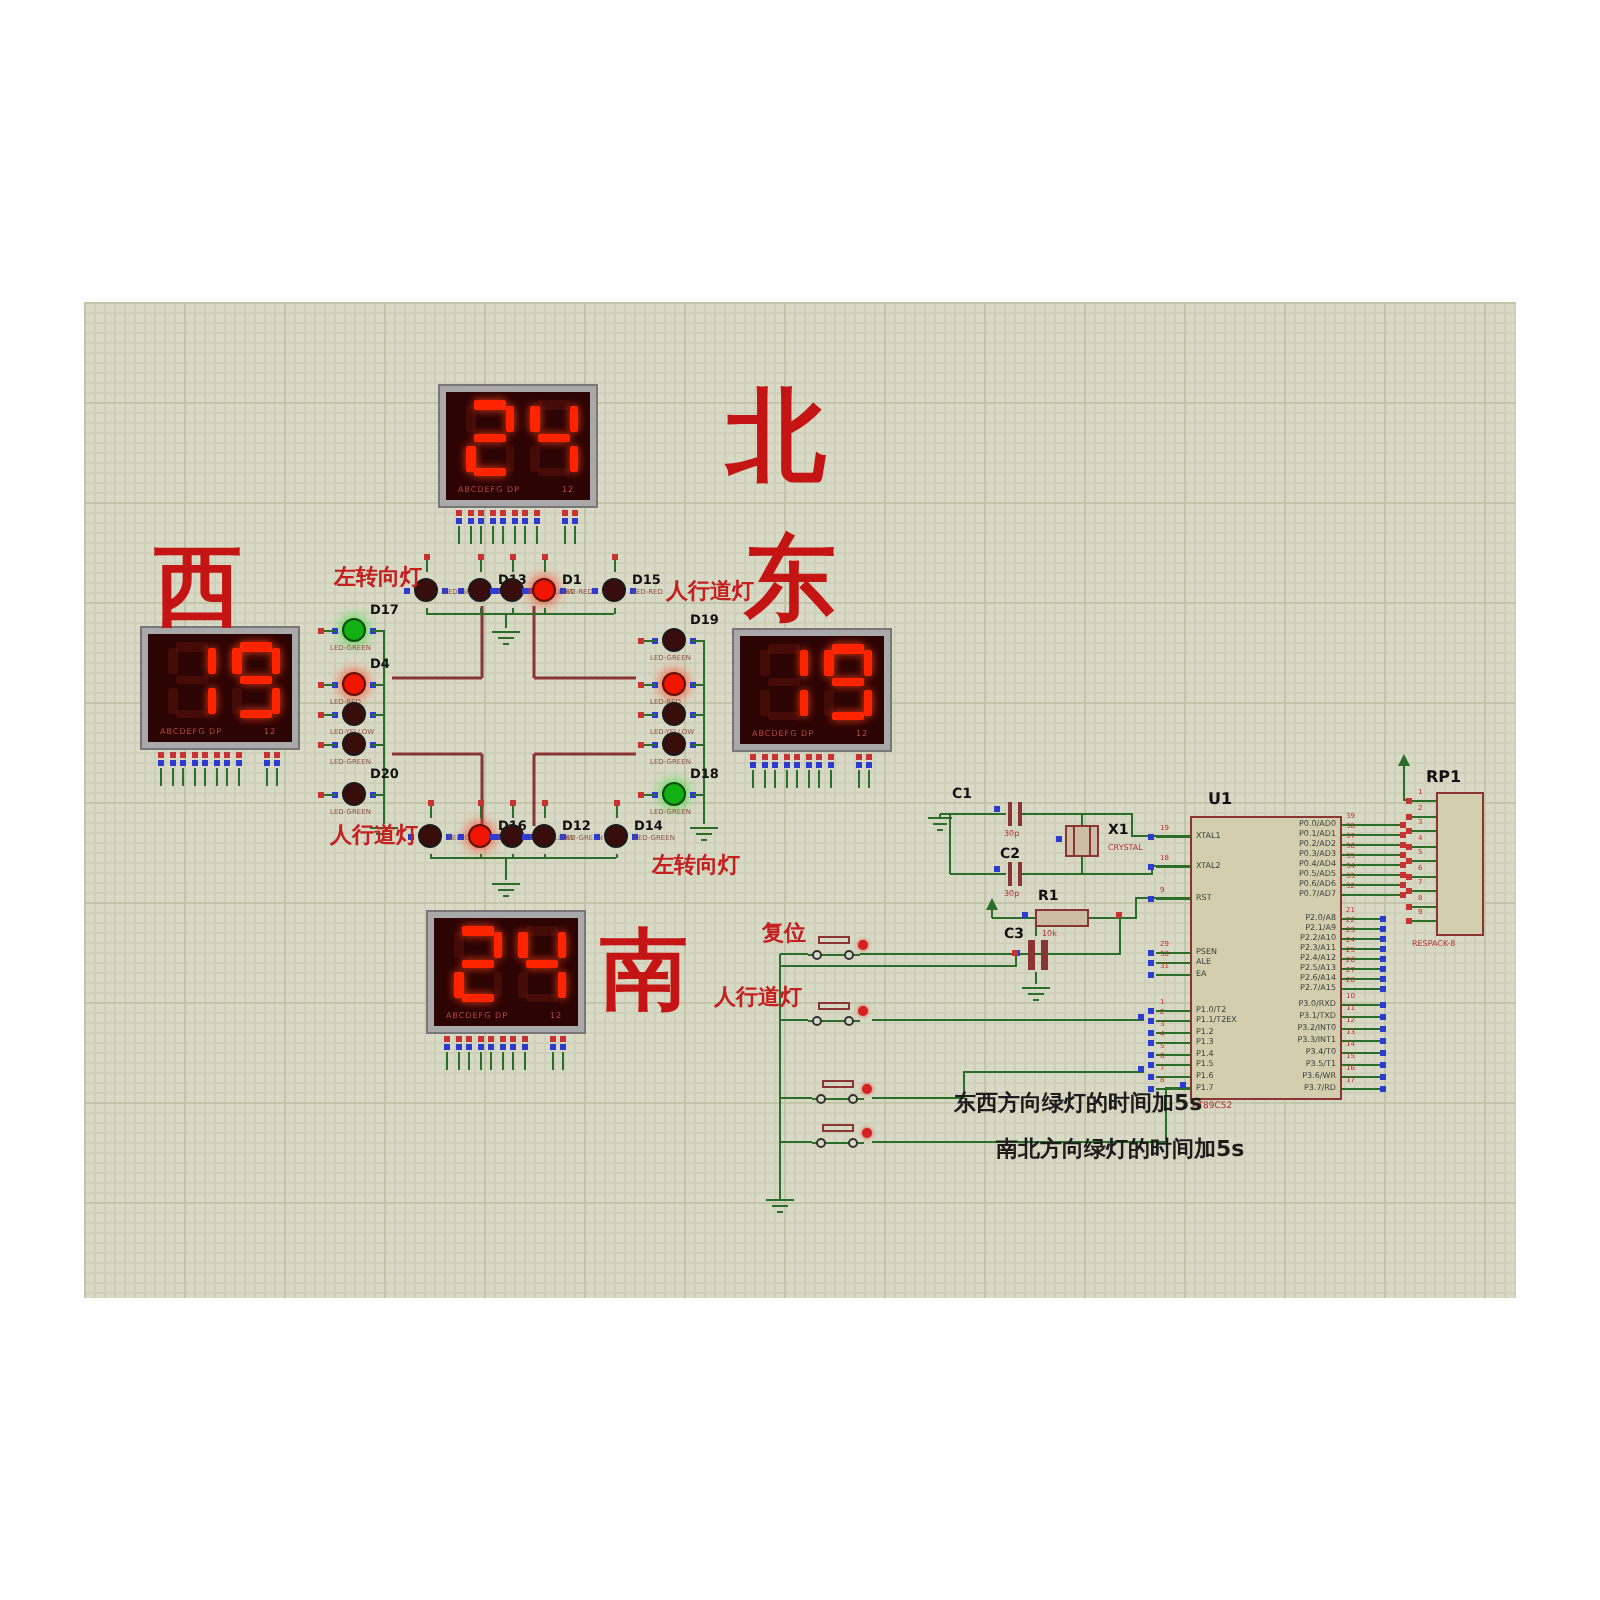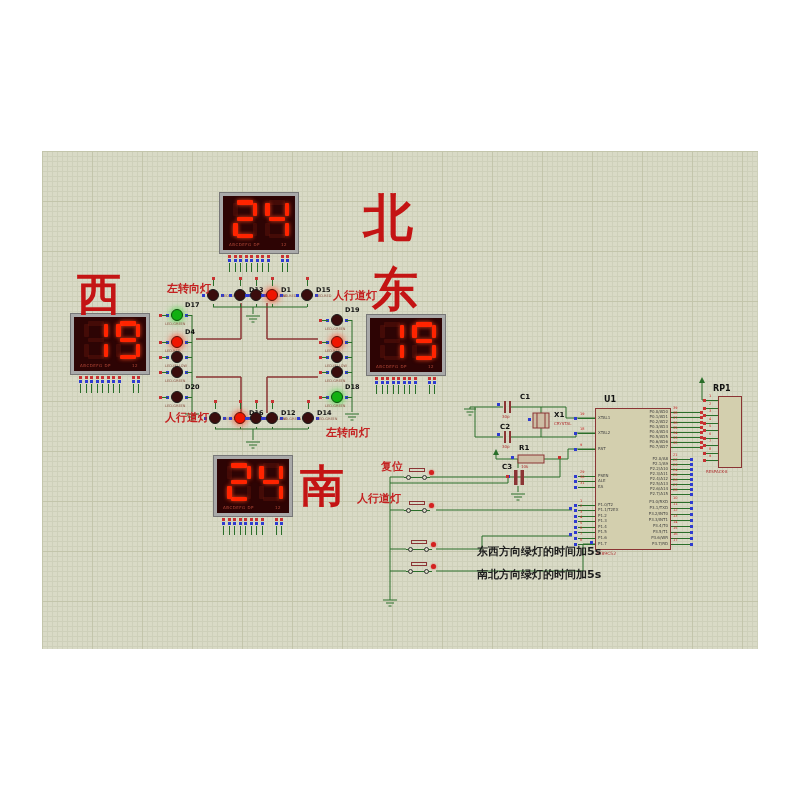--- a/index.html
+++ b/index.html
@@ -124,21 +124,21 @@
     </g>
   </svg>
 
   <div class="mcu" style="left:595px;top:408px;width:76px;height:142px"></div>
   <div class="mcu" style="left:718px;top:396px;width:24px;height:72px"></div>
 
   <div class="comp-ref" style="left:604px;top:395px;font-size:8px">U1</div>
   <div class="comp-val" style="left:596px;top:551px;font-size:4.5px">AT89C52</div>
   <div class="comp-ref" style="left:713px;top:384px;font-size:8px">RP1</div>
   <div class="comp-val" style="left:706px;top:469px">RESPACK-8</div>
-  <div class="comp-ref" style="left:520px;top:393px">C1</div>
+  <div class="comp-ref" style="left:476px;top:393px">C1</div>
   <div class="comp-val" style="left:502px;top:414px">30p</div>
   <div class="comp-ref" style="left:500px;top:423px">C2</div>
   <div class="comp-val" style="left:502px;top:444px">30p</div>
   <div class="comp-ref" style="left:554px;top:411px">X1</div>
   <div class="comp-val" style="left:554px;top:421px">CRYSTAL</div>
   <div class="comp-ref" style="left:519px;top:444px">R1</div>
   <div class="comp-val" style="left:521px;top:464px">10k</div>
   <div class="comp-ref" style="left:502px;top:463px">C3</div>
 <div class="disp" style="position: absolute; left: 220px; top: 193px;">
       <div class="seg on" style="position: absolute; left: 14px; top: 4px; width: 16px; height: 4.5px;"></div>
@@ -487,21 +487,21 @@
     <div class="wv" style="position: absolute; left: 308px; top: 427px; height: 2px;"></div>
     <div class="desig" style="position: absolute; left: 317px; top: 409px;">D14</div>
     <div class="ledtype" style="position: absolute; left: 317px; top: 417px;">LED-GREEN</div>
     <div class="lbl red" style="position: absolute; left: 167px; top: 283px;">左转向灯</div>
     <div class="lbl red" style="position: absolute; left: 333px; top: 290px;">人行道灯</div>
     <div class="lbl red" style="position: absolute; left: 165px; top: 412px;">人行道灯</div>
     <div class="lbl red" style="position: absolute; left: 326px; top: 427px;">左转向灯</div>
     <div class="lbl red" style="position: absolute; left: 381px; top: 461px;">复位</div>
     <div class="lbl red" style="position: absolute; left: 357px; top: 493px;">人行道灯</div>
     <div class="lbl black" style="position: absolute; left: 477px; top: 546px;">东西方向绿灯的时间加5s</div>
-    <div class="lbl black" style="position: absolute; left: 477px; top: 569px;">南北方向绿灯的时间加5s</div>
+    <div class="lbl black" style="position: absolute; left: 498px; top: 569px;">南北方向绿灯的时间加5s</div>
     <div class="btn" style="position: absolute; left: 404px; top: 468px;">
       <div class="btn-line" style="position: absolute; left: 0px; top: 9px; width: 26px;"></div>
       <div class="btn-cap" style="position: absolute; left: 5px; top: 0px;"></div>
       <div class="btn-term" style="position: absolute; left: 2px; top: 7px;"></div>
       <div class="btn-term" style="position: absolute; left: 18px; top: 7px;"></div>
       <div class="btn-dot" style="position: absolute; left: 25px; top: 2px;"></div>
     </div>
     <div class="btn" style="position: absolute; left: 404px; top: 501px;">
       <div class="btn-line" style="position: absolute; left: 0px; top: 9px; width: 26px;"></div>
       <div class="btn-cap" style="position: absolute; left: 5px; top: 0px;"></div>

